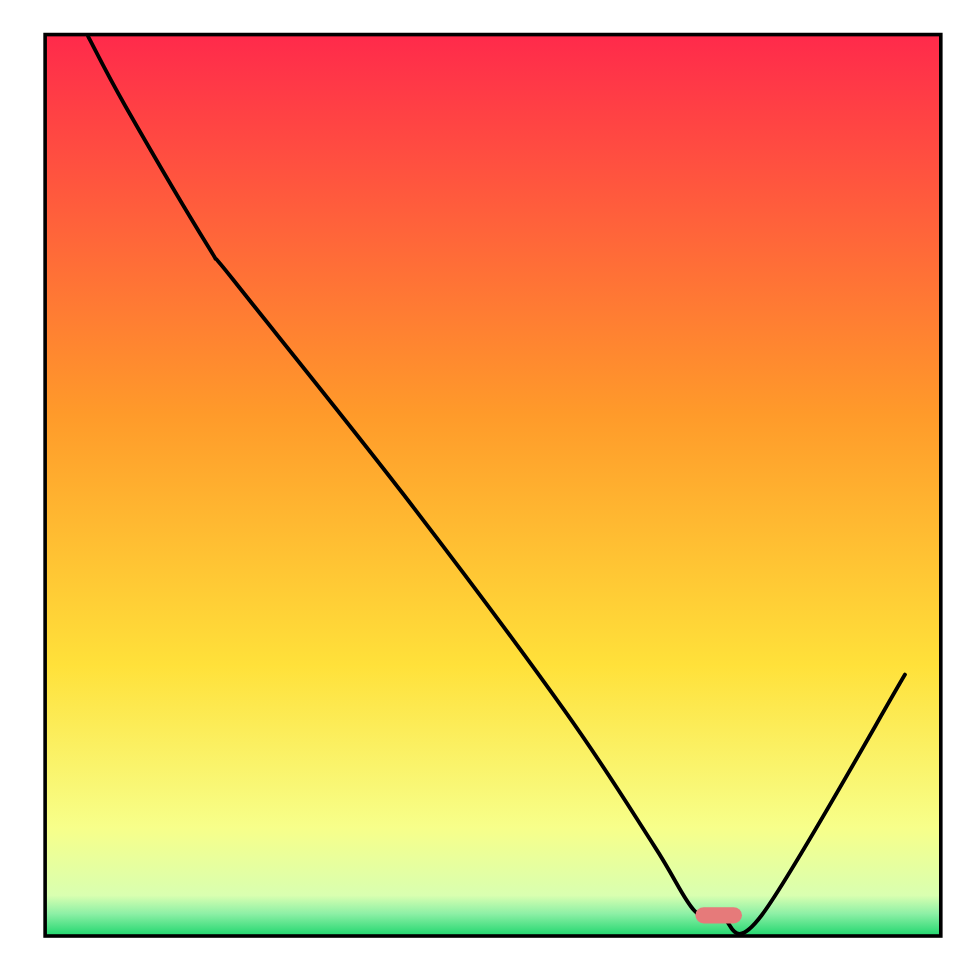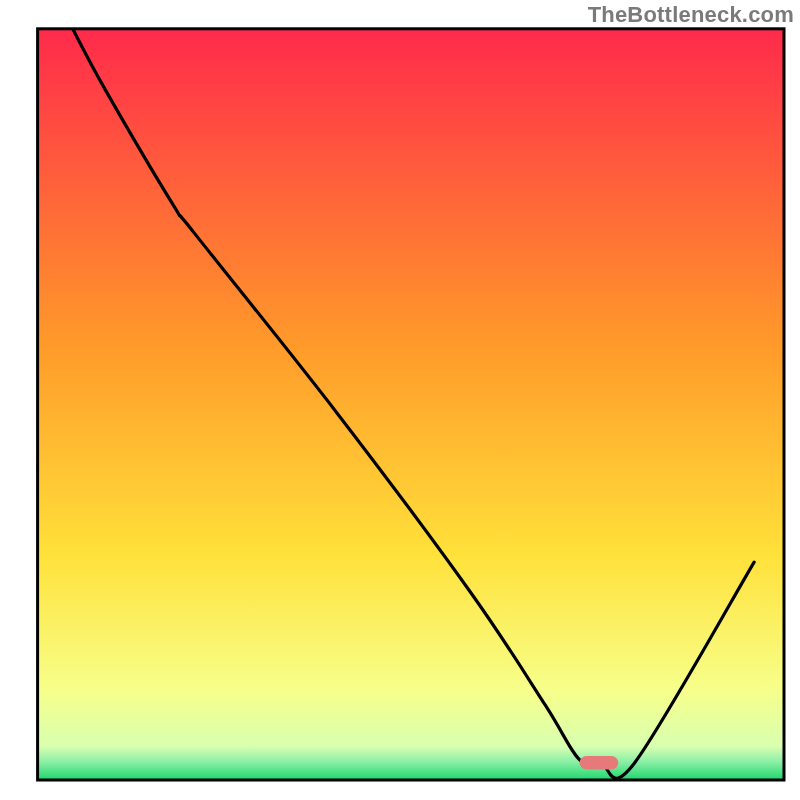--- a/index.html
+++ b/index.html
@@ -27,21 +27,20 @@
     z-index: 10;
   }
   svg {
     display: block;
   }
 </style>
 </head>
 <body>
 
 <div class="chart-container">
-  <div class="watermark">TheBottleneck.com</div>
 
   <svg id="chart-svg" width="800" height="800" viewBox="0 0 800 800">
     <defs>
       <linearGradient id="bg-grad" x1="0" y1="0" x2="0" y2="1">
           <stop offset="0%" stop-color="#ff2a4b"></stop>
           <stop offset="42%" stop-color="#ff9a2a"></stop>
           <stop offset="70%" stop-color="#ffe13a"></stop>
           <stop offset="88%" stop-color="#f7ff8a"></stop>
           <stop offset="95.5%" stop-color="#d9ffb0"></stop>
           <stop offset="97.5%" stop-color="#8ef0a6"></stop>

